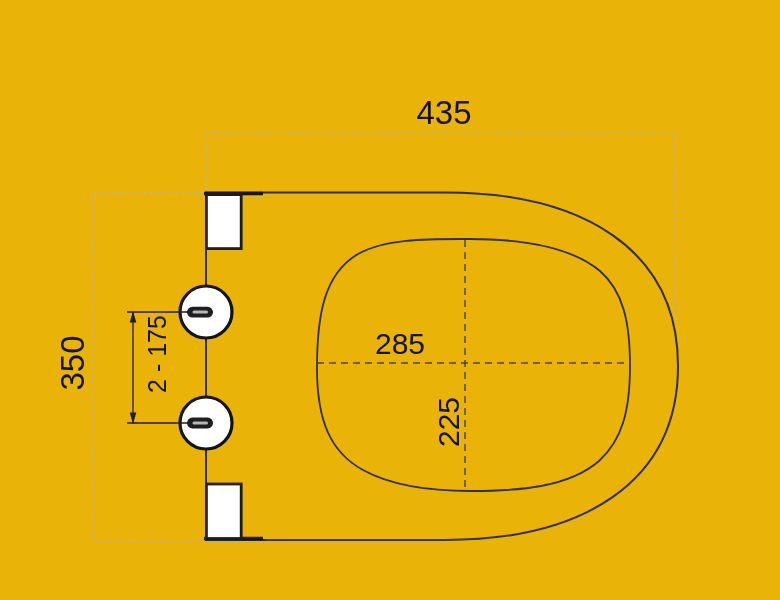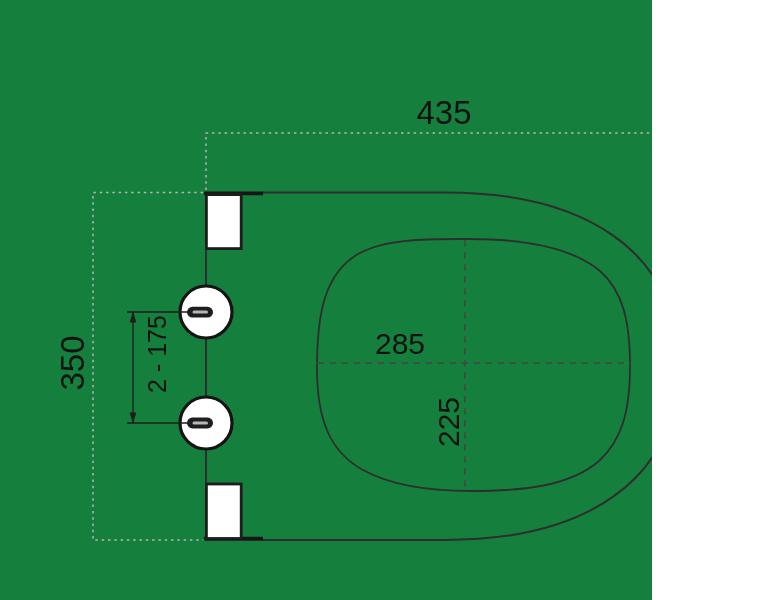--- a/index.html
+++ b/index.html
@@ -1,16 +1,16 @@
 <!DOCTYPE html>
 <html><head>
 <meta charset="utf-8">
 <style>
   html,body{margin:0;padding:0;background:#ffffff;}
-  .page{position:relative;width:652px;height:600px;background:#15803d;overflow:hidden;text-decoration:underline;}
+  .page{position:relative;width:780px;height:600px;background:#eab308;overflow:hidden;text-decoration:underline;}
   svg{display:block;}
   .ln{fill:none;stroke:#2e2e2e;stroke-width:2;}
   .ln-thin{fill:none;stroke:#2e2e2e;stroke-width:1.8;}
   .dot{fill:none;stroke:#b4b4b4;stroke-width:1.5;stroke-dasharray:2.5 3.8;}
   .dash{fill:none;stroke:#454545;stroke-width:1.4;stroke-dasharray:7 5;}
   .thick{fill:none;stroke:#161616;stroke-width:3.4;}
   .mount{fill:#ffffff;stroke:#1d1d1d;stroke-width:2.8;}
   .hole{fill:#ffffff;stroke:#141414;stroke-width:3.2;}
   .slot{fill:#1e1e1e;stroke:none;}
   .slit{fill:#b6b6b6;stroke:none;}

